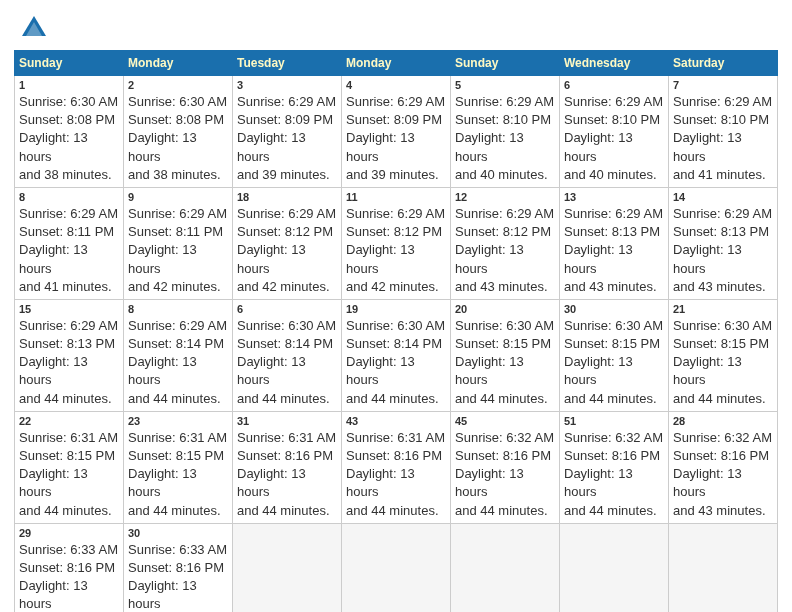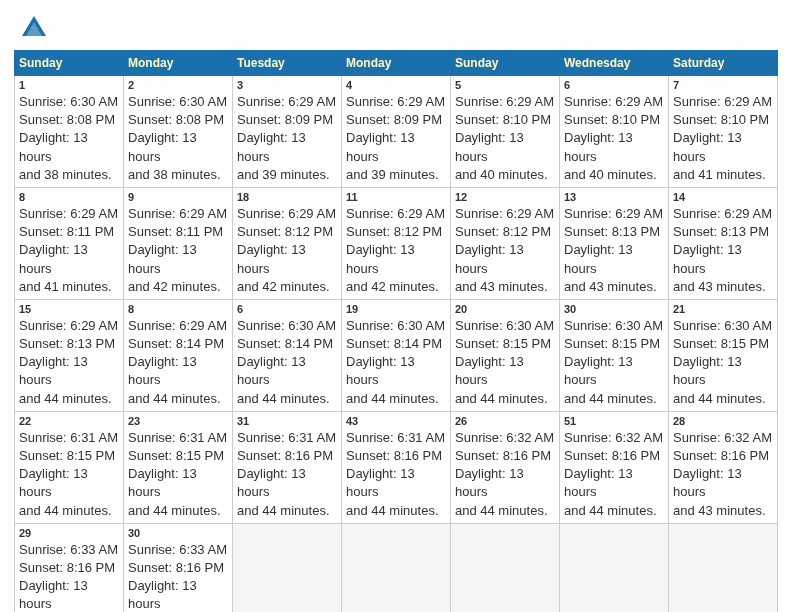--- a/index.html
+++ b/index.html
@@ -360,21 +360,21 @@
             <td>
         <span class="day-num">43</span>
         <div class="day-info">
           Sunrise: 6:31 AM<br>
           Sunset: 8:16 PM<br>
           Daylight: 13 hours<br>
           and 44 minutes.
         </div>
       </td>
             <td>
-        <span class="day-num">26</span>
+        <span class="day-num">45</span>
         <div class="day-info">
           Sunrise: 6:32 AM<br>
           Sunset: 8:16 PM<br>
           Daylight: 13 hours<br>
           and 44 minutes.
         </div>
       </td>
             <td>
         <span class="day-num">51</span>
         <div class="day-info">

